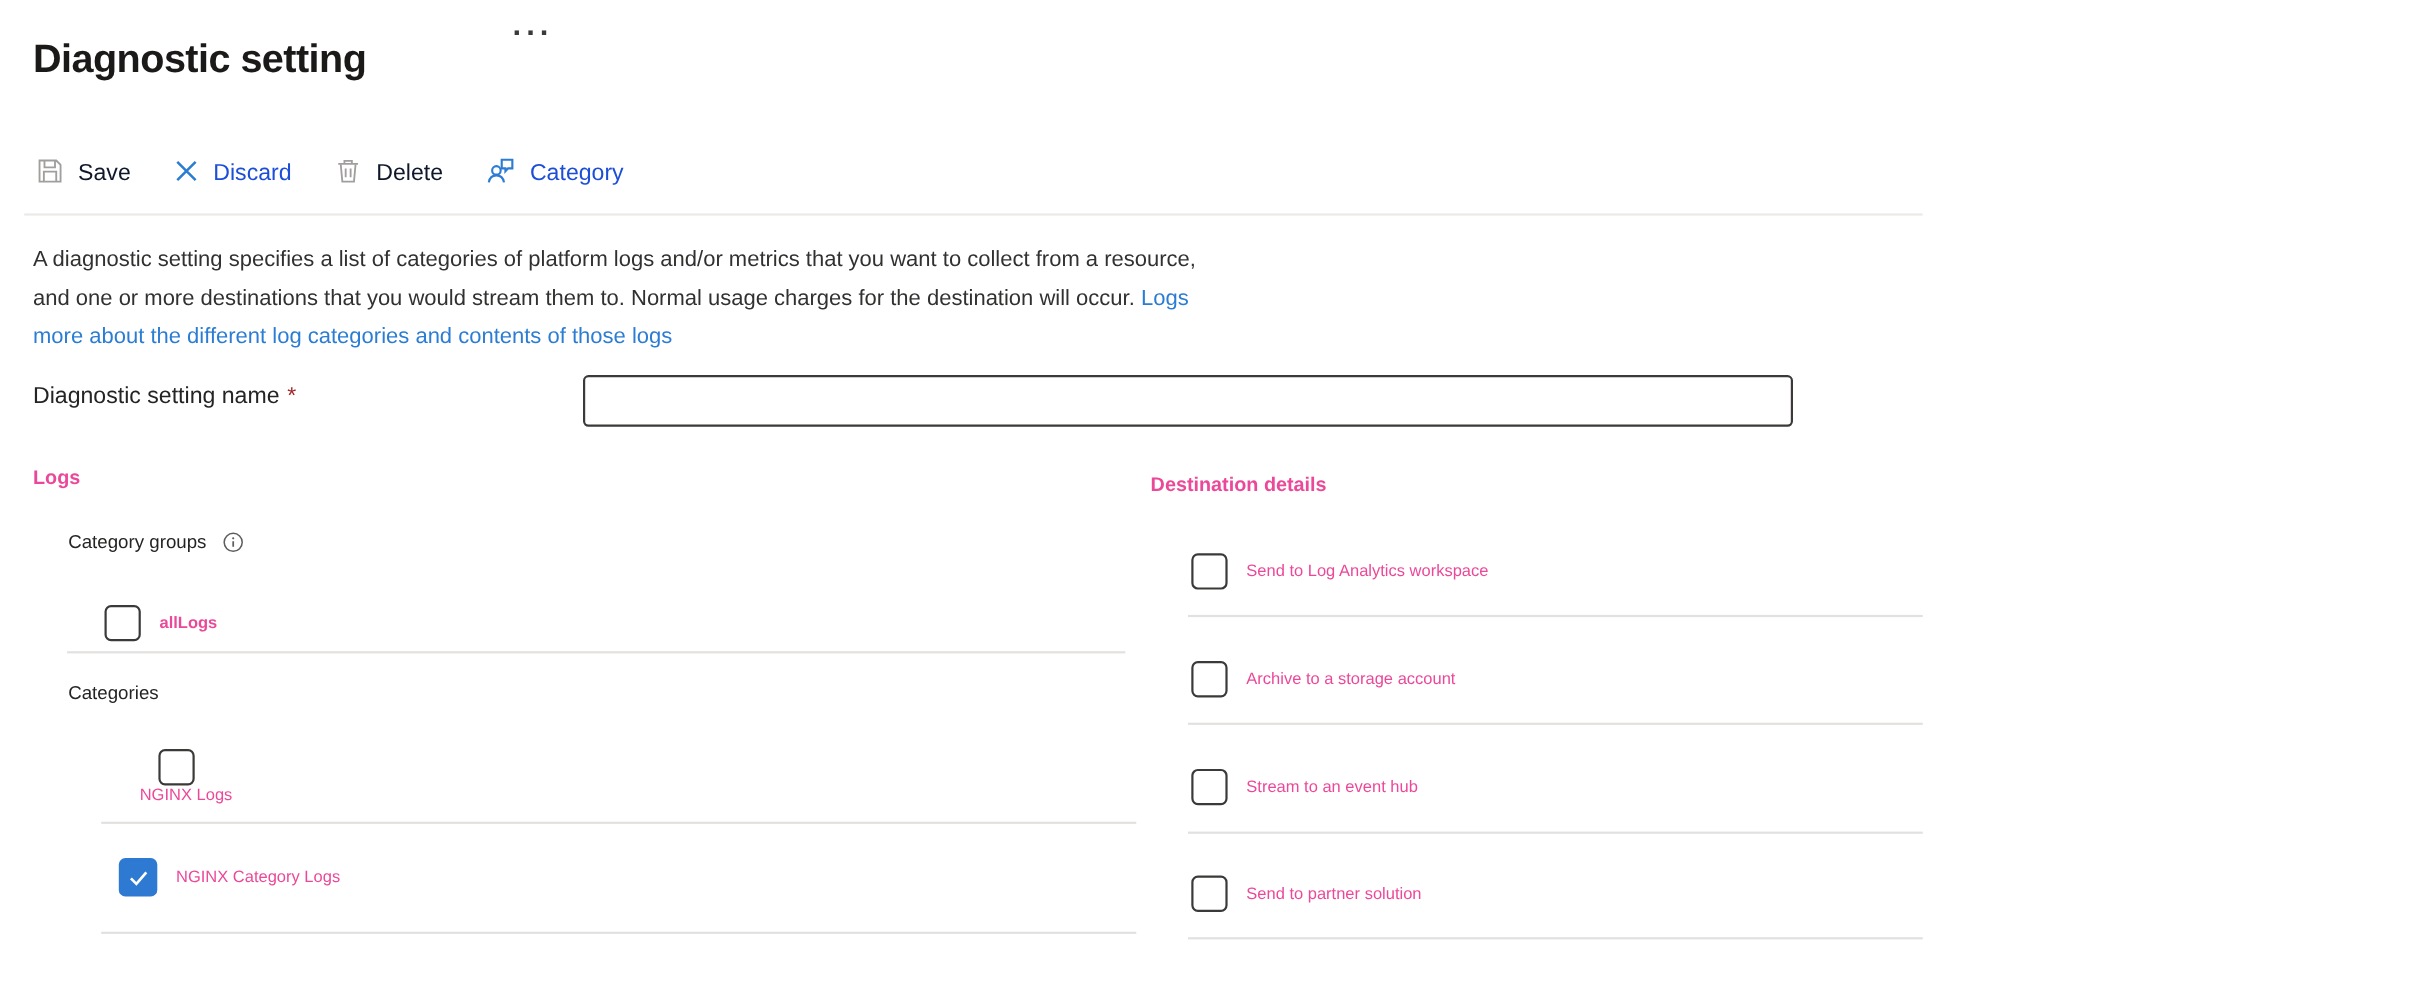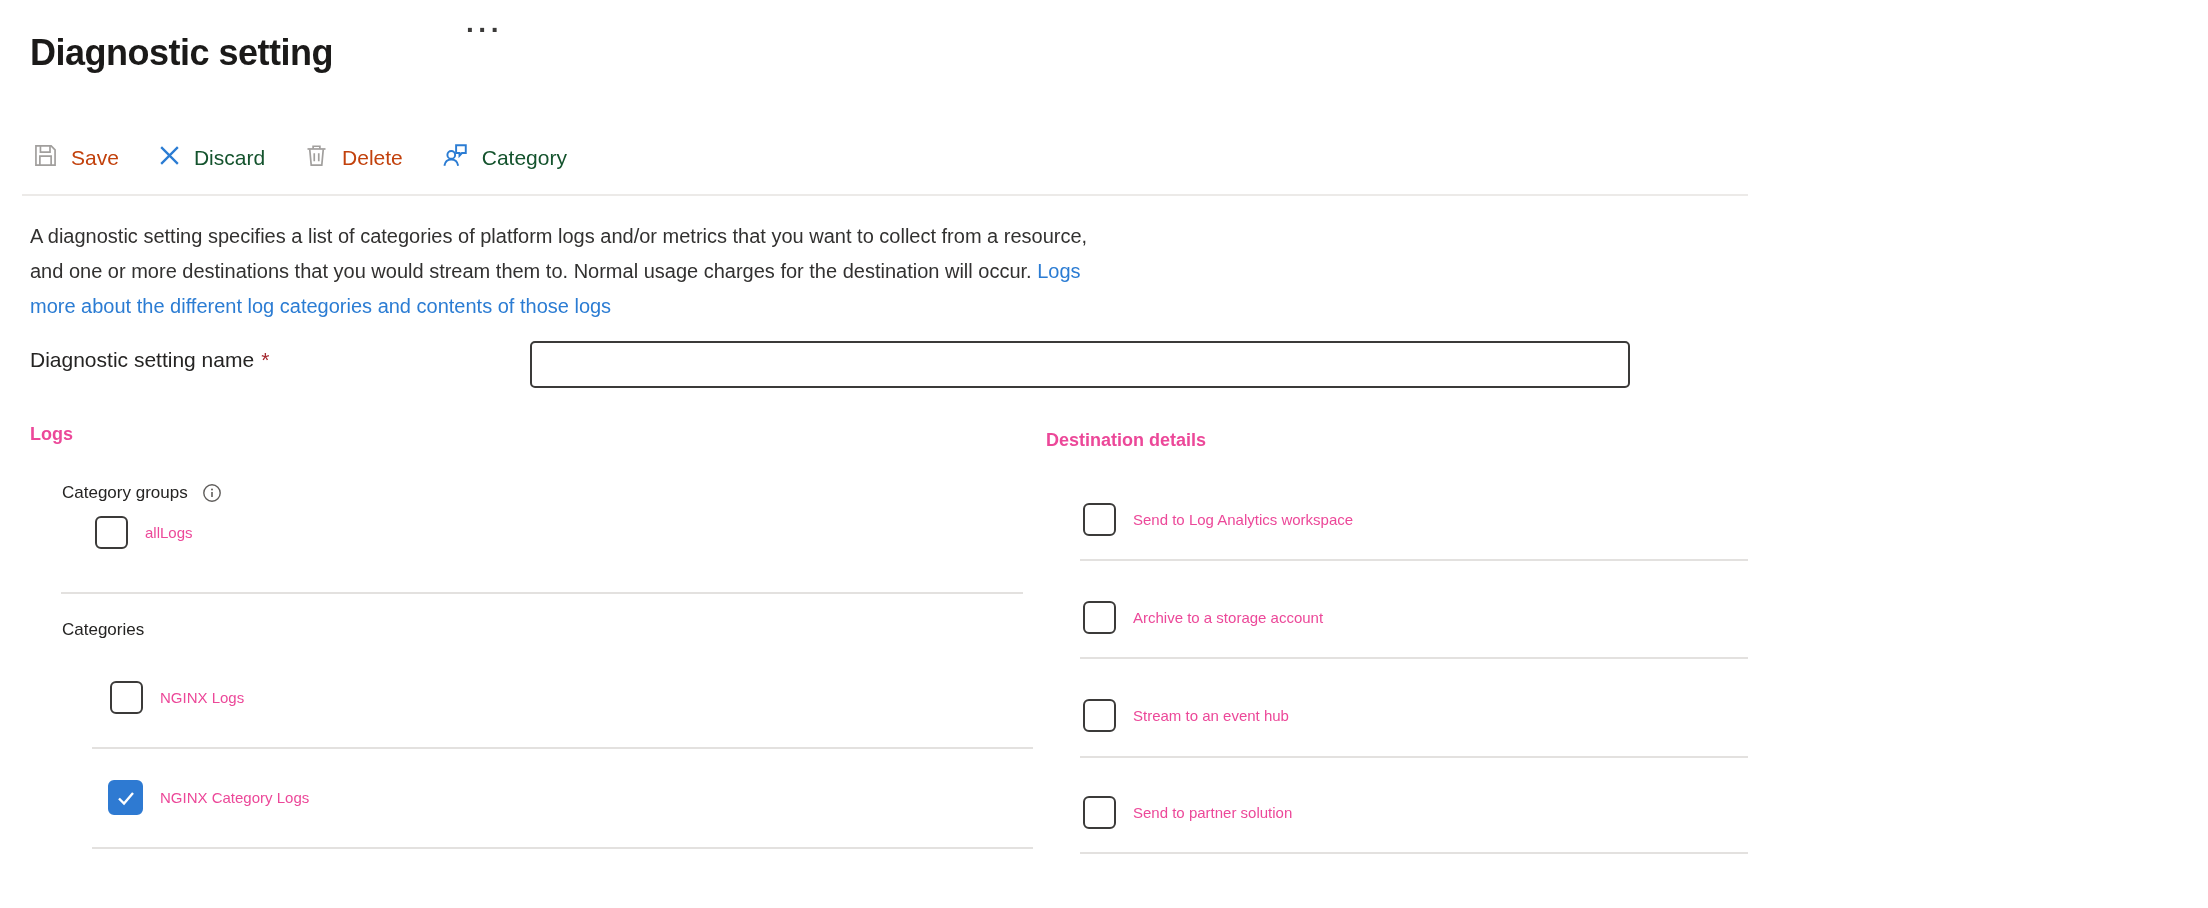--- a/index.html
+++ b/index.html
@@ -8,22 +8,22 @@
     font-family:"Liberation Sans", sans-serif; color:#252423; overflow:hidden;
   }
 
   
   .page-title { position:absolute; left:30px; top:8px; font-size:36px; font-weight:700; color:#1b1a19; letter-spacing:-0.5px; }
   .more-btn { position:absolute; left:466px; top:16px; font-size:28px; font-weight:700; color:#3b3a39; letter-spacing:3px; cursor:pointer; line-height:1; }
 
   
   .toolbar { position:absolute; left:32px; top:136px; height:44px; display:flex; align-items:center; gap:38px; }
   .tb-item { display:flex; align-items:center; gap:12px; font-size:21px; cursor:pointer; }
-  .tb-label { color:#14532d; }
-  .tb-item.disabled .tb-label { color:#c2410c; }
+  .tb-label { color:#1d4ed8; }
+  .tb-item.disabled .tb-label { color:#0f172a; }
   .tb-icon { flex:none; display:block; }
   .toolbar-divider { position:absolute; left:22px; right:0; top:194px; height:2px; background:#eceae8; }
 
   
   .description { position:absolute; left:30px; top:219px; font-size:20px; color:#323130; }
   .desc-line { height:35px; line-height:35px; white-space:nowrap; }
   .desc-link { color:#2b7cd3; text-decoration:none; cursor:pointer; }
 
   
   .name-label { position:absolute; left:30px; top:348px; font-size:21px; color:#252423; }
@@ -47,22 +47,22 @@
   .checkbox {
     width:33px; height:33px; box-sizing:border-box; border:2.5px solid #3b3a39; border-radius:6px;
     background:#fff; flex:none; display:flex; align-items:center; justify-content:center; cursor:pointer;
   }
   .checkbox.big { width:35px; height:35px; }
   .checkbox svg { display:none; }
   .checkbox.checked { background:#2e7ad2; border-color:#2e7ad2; }
   .checkbox.checked svg { display:block; }
   .check-label { margin-left:17px; font-size:15px; color:#ec4899; white-space:nowrap; }
 
-  .row-alllogs   { left:95px;  top:516px; }
-  .row-nginx     { left:110px; top:681px; }
+  .row-alllogs   { left:95px;  top:550px;font-weight:bold; }
+  .row-nginx     { left:110px; top:681px;flex-direction:column; }
   .row-nginx-sec { left:108px; top:780px; }
   .row-dest-0 { left:1083px; top:503px; }
   .row-dest-1 { left:1083px; top:601px; }
   .row-dest-2 { left:1083px; top:699px; }
   .row-dest-3 { left:1083px; top:796px; }
 
   
   .divider { position:absolute; height:2px; background:#e3e1df; }
   .div-groups { left:61px; top:592px; width:962px; }
   .div-cat-1  { left:92px; top:747px; width:941px; }

